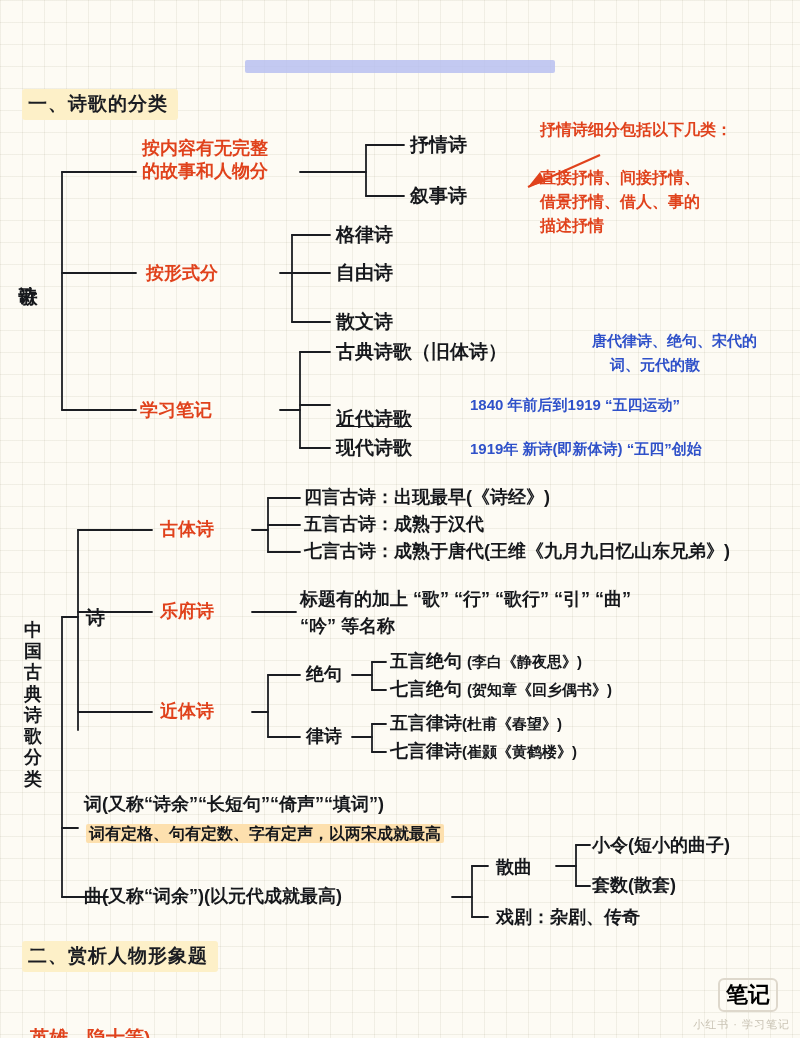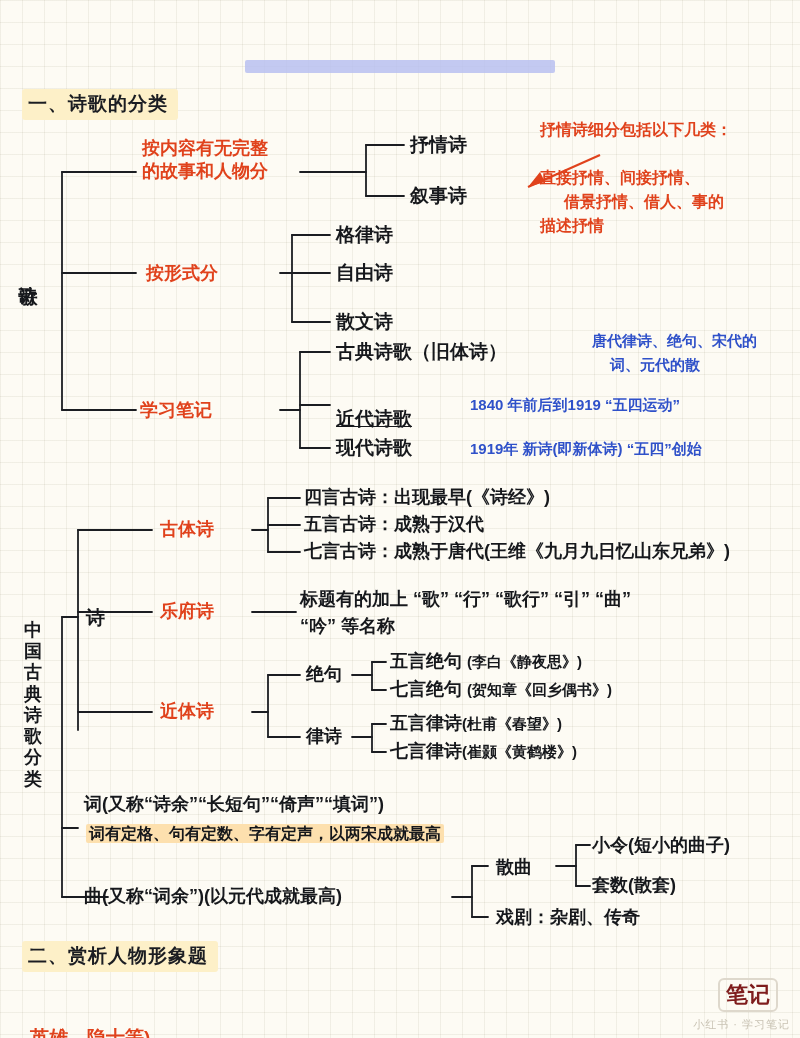--- a/index.html
+++ b/index.html
@@ -44,21 +44,21 @@
     background:#fdf0c8;border-radius:3px;letter-spacing:1px;
   }
   .hl-orange{background:#fde0ae;padding:1px 3px;border-radius:2px;}
 
   .wm{
     position:absolute;right:10px;bottom:6px;
     font-size:11px;color:#c9c3b4;letter-spacing:1px;
   }
   .wm2{
     position:absolute;right:22px;bottom:26px;
-    font-size:22px;color:#7f1d1d;font-weight:bold;
+    font-size:22px;color:#000000;font-weight:bold;
     border:2px solid #ded8cc;border-radius:6px;padding:0 6px;
   }
 </style>
 </head>
 <body>
 
 <div class="grid"></div>
 
 <div class="layer">
 
@@ -157,21 +157,21 @@
   <div class="t blk" style="left:336px;top:223px;font-size:19px;">格律诗</div>
   <div class="t blk" style="left:336px;top:261px;font-size:19px;">自由诗</div>
   <div class="t blk" style="left:336px;top:310px;font-size:19px;">散文诗</div>
 
   <div class="t blk" style="left:336px;top:340px;font-size:19px;">古典诗歌（旧体诗）</div>
   <div class="t blk" style="left:336px;top:407px;font-size:19px;text-decoration:underline;">近代诗歌</div>
   <div class="t blk" style="left:336px;top:436px;font-size:19px;">现代诗歌</div>
 
   <div class="t red" style="left:540px;top:120px;font-size:16px;">抒情诗细分包括以下几类：</div>
   <div class="t red" style="left:540px;top:168px;font-size:16px;text-align:center;">直接抒情、间接抒情、</div>
-  <div class="t red" style="left:540px;top:192px;font-size:16px;margin-left:24px;">借景抒情、借人、事的</div>
+  <div class="t red" style="left:540px;top:192px;font-size:16px;">借景抒情、借人、事的</div>
   <div class="t red" style="left:540px;top:216px;font-size:16px;">描述抒情</div>
 
   <div class="t blue" style="left:592px;top:332px;font-size:15px;">唐代律诗、绝句、宋代的</div>
   <div class="t blue" style="left:610px;top:356px;font-size:15px;">词、元代的散</div>
   <div class="t blue" style="left:470px;top:396px;font-size:15px;">1840 年前后到1919 “五四运动”</div>
   <div class="t blue" style="left:470px;top:440px;font-size:15px;">1919年 新诗(即新体诗) “五四”创始</div>
 
   <div class="t blk" style="left:20px;top:620px;font-size:18px;line-height:1.18;text-align:center;width:26px;">
     <span>中</span><br>
     <span>国</span><br>

